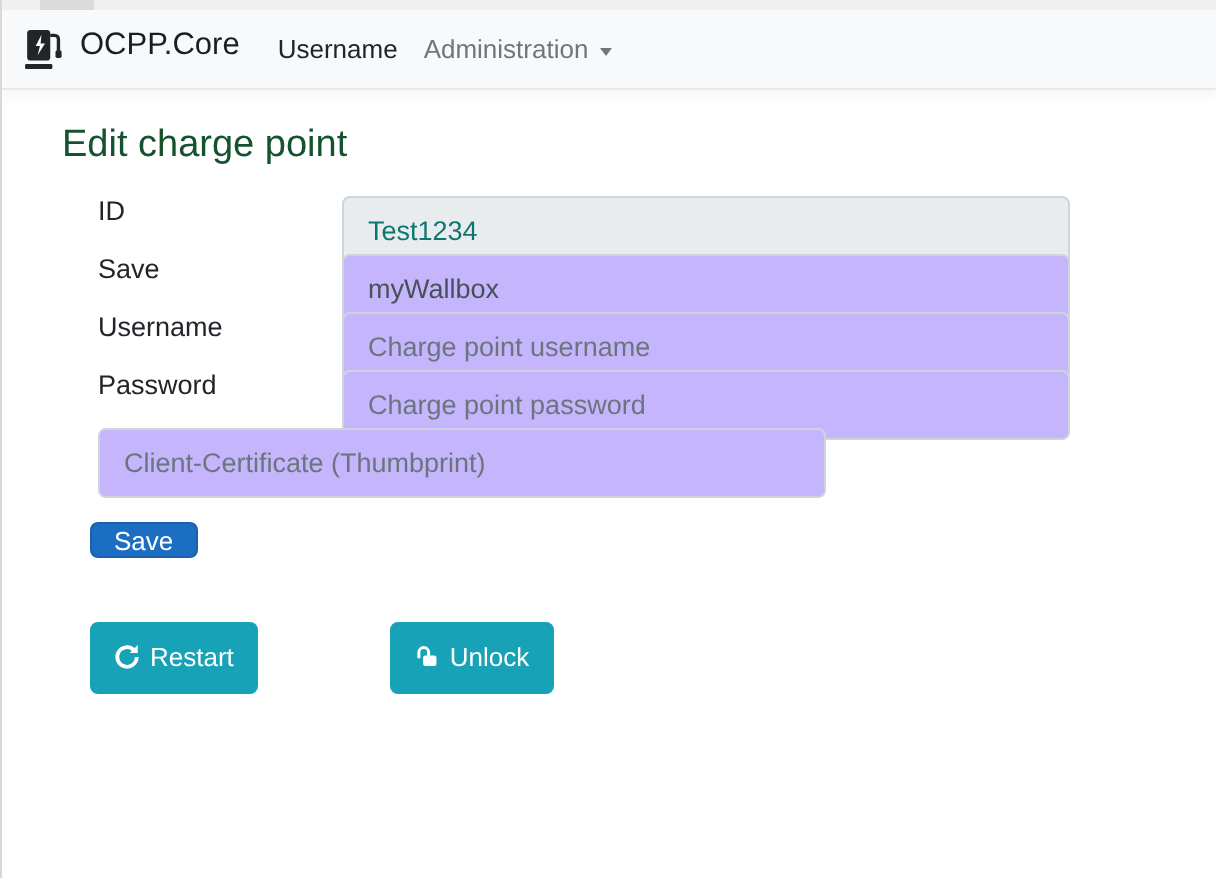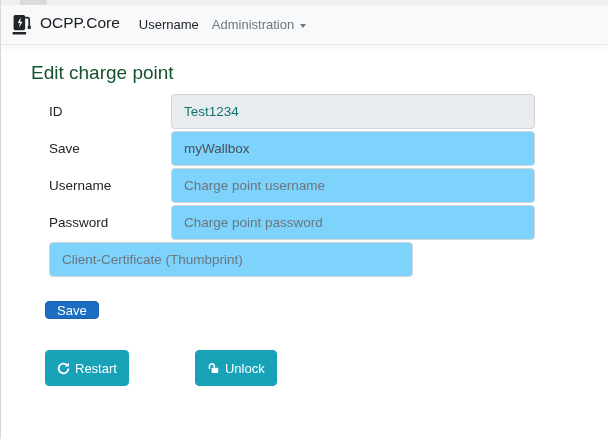--- a/index.html
+++ b/index.html
@@ -26,26 +26,26 @@
   .caret {
     display:inline-block; width:0; height:0; margin-left:6px; margin-top:2px;
     border-left:3.5px solid transparent; border-right:3.5px solid transparent;
     border-top:4px solid #6f767d;
   }
 
   
   .content { padding:15px 0 0 30px; }
   h1.page-title { margin:0 0 12px 0; font-size:19px; font-weight:400; color:#14532d; line-height:26px; }
 
-  .frow { display:flex; align-items:center; height:26px; margin:0 0 11px 18px; }
+  .frow { display:flex; align-items:flex-start; height:26px; margin:0 0 3px 18px; }
   .flabel { width:122px; font-size:13.5px; color:#212529; flex:0 0 122px; }
   .fcontrol {
     width:364px; height:35px; box-sizing:border-box; padding:0 12px;
     font-family:"Liberation Sans", sans-serif; font-size:13.5px; color:#495057;
-    background:#7dd3fc; border:1px solid #ced4da; border-radius:4px; outline:none;
+    background:#c4b5fd; border:1px solid #ced4da; border-radius:4px; outline:none;
   }
   .fcontrol::placeholder { color:#6c757d; opacity:1; }
   .fcontrol:disabled { background:#e9ecef; color:#0f766e; }
 
   .btn {
     display:inline-flex; align-items:center; justify-content:center; gap:5px;
     border:1px solid transparent; border-radius:4px; cursor:pointer;
     font-family:"Liberation Sans", sans-serif; font-size:13px; color:#fff;
     padding:0 11px; height:36px; line-height:1;
   }

